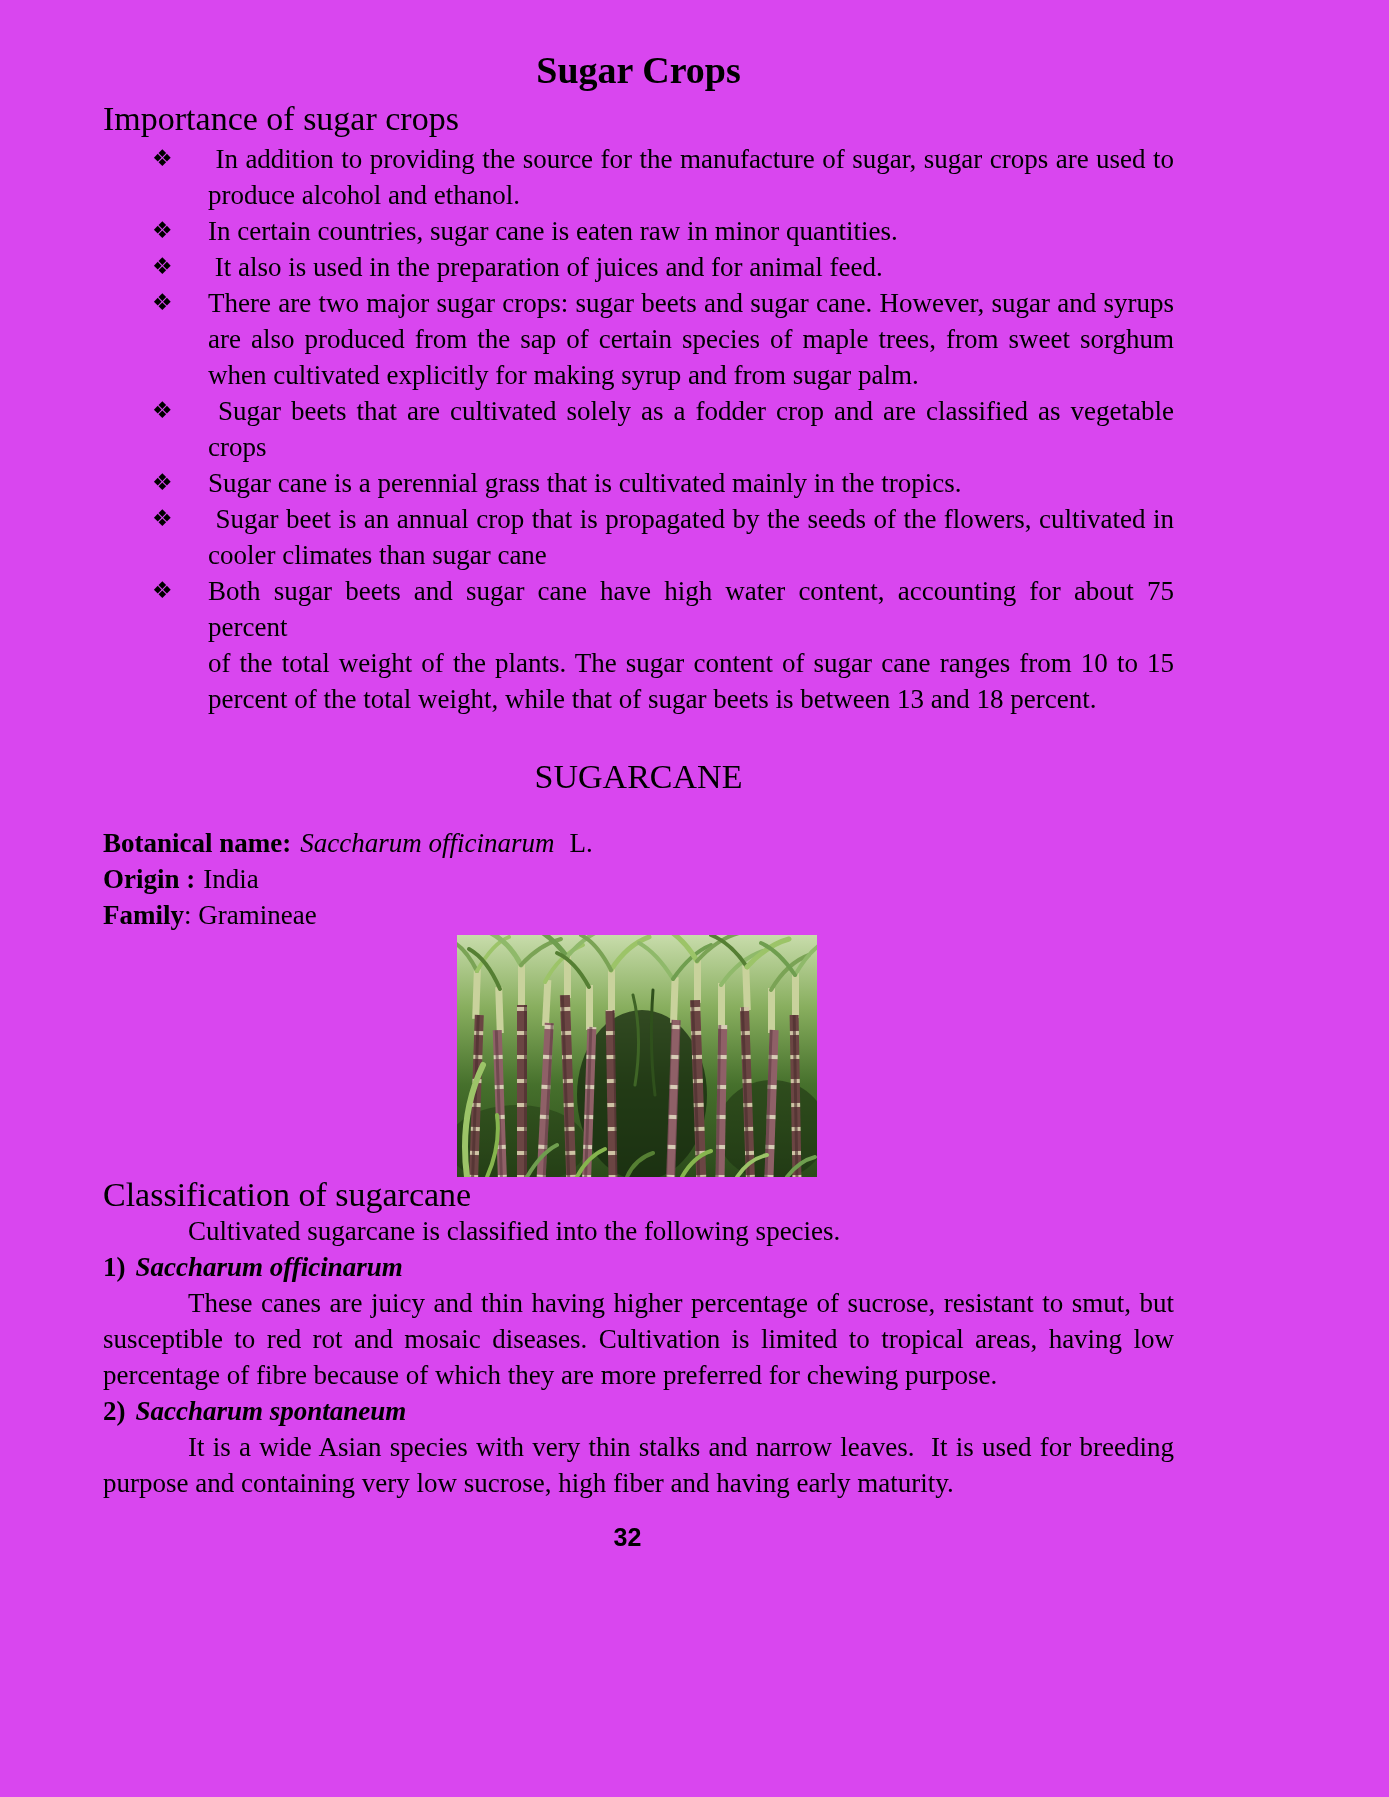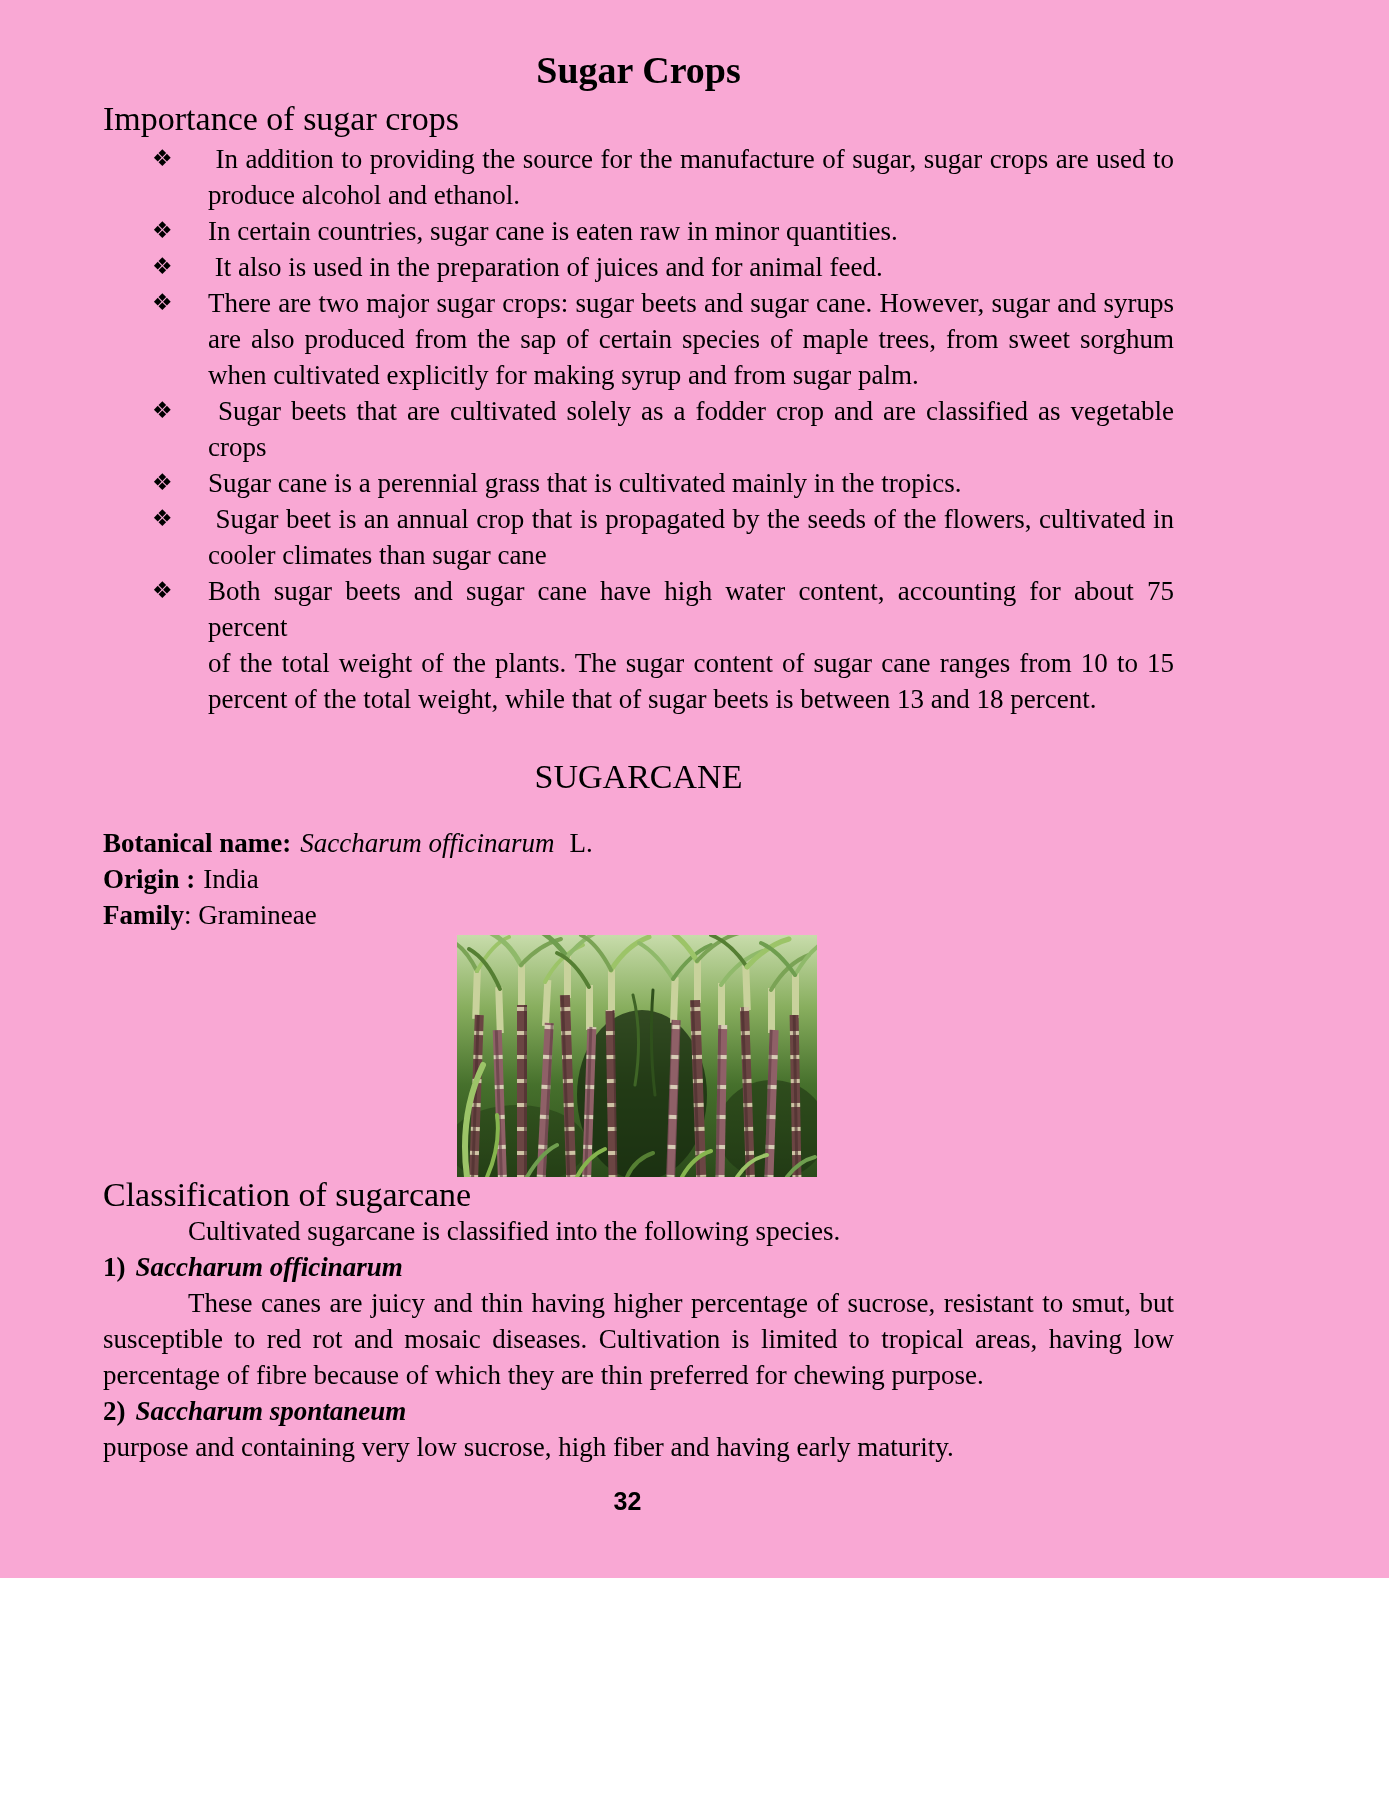--- a/index.html
+++ b/index.html
@@ -1,19 +1,19 @@
 <!DOCTYPE html>
 <html><head>
 <meta charset="utf-8">
 <style>
   html,body{margin:0;padding:0;background:#ffffff;}
   .page{
     position:relative;
-    width:1389px;height:1578px;
-    background:#f9a8d4;
+    width:1389px;height:1797px;
+    background:#d946ef;
     font-family:"Liberation Serif","DejaVu Serif",serif;
     color:#000;
     font-size:27px;
     line-height:36px;
     overflow:hidden;
   }
   .content{margin-left:103px;width:1071px;}
   .title{
     margin:49px 0 0 0;
     font-size:38px;line-height:42px;
@@ -221,26 +221,27 @@
     <div class="para">
       <div class="ll ind">Cultivated sugarcane is classified into the following species.</div>
     </div>
 
     <div class="sphead">
       <span class="b">1)</span><span class="bi spname">Saccharum officinarum</span>
     </div>
     <div class="para">
       <div class="jl ind">These canes are juicy and thin having higher percentage of sucrose, resistant to smut, but</div>
       <div class="jl">susceptible to red rot and mosaic diseases. Cultivation is limited to tropical areas, having low</div>
-      <div class="ll">percentage of fibre because of which they are thin preferred for chewing purpose.</div>
+      <div class="ll">percentage of fibre because of which they are more preferred for chewing purpose.</div>
     </div>
 
     <div class="sphead">
       <span class="b">2)</span><span class="bi spname">Saccharum spontaneum</span>
     </div>
     <div class="para">
+      <div class="jl ind">It is a wide Asian species with very thin stalks and narrow leaves.&nbsp; It is used for breeding</div>
       <div class="ll">purpose and containing very low sucrose, high fiber and having early maturity.</div>
     </div>
 
     <div class="footer">32</div>
 
   </div>
 </div>
 
 </body></html>

